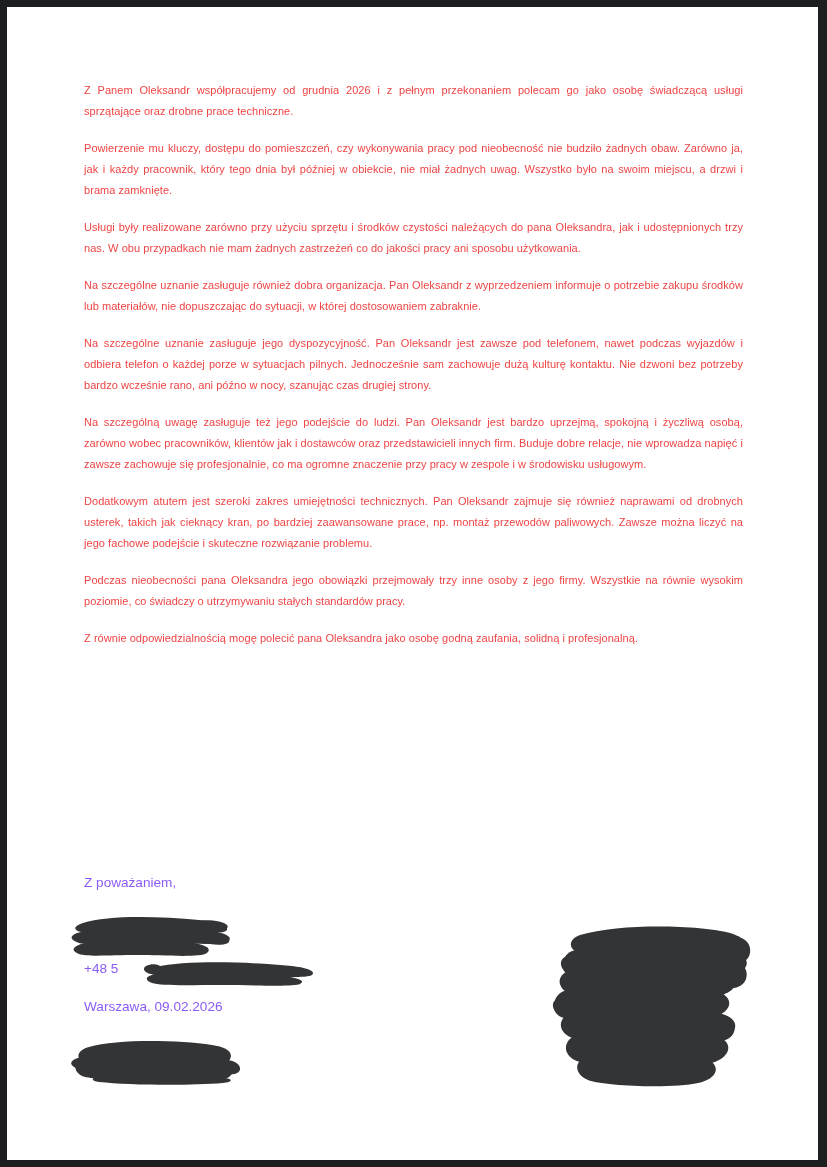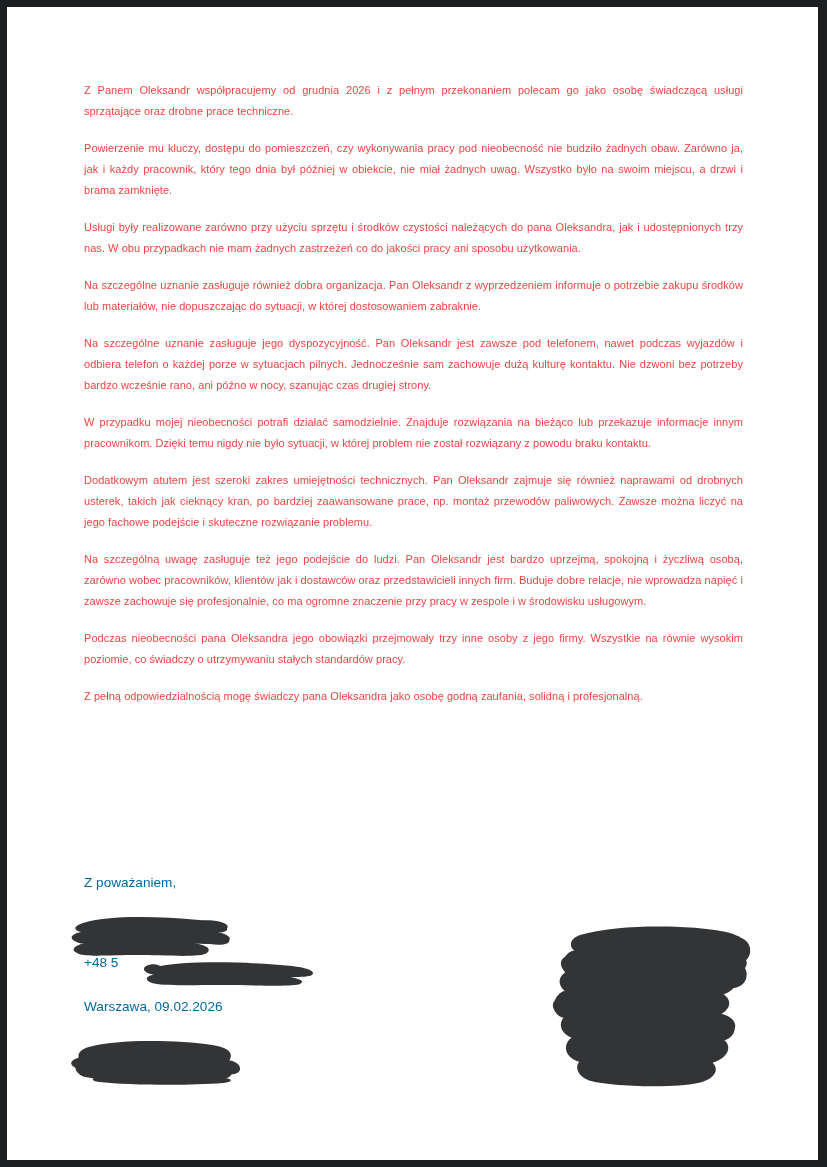--- a/index.html
+++ b/index.html
@@ -50,32 +50,32 @@
   }
   #closing-block {
     position: absolute;
     left: 77px;
     top: 866px;
     width: 659px;
   }
   .closing-line {
     font-size: 13.6px;
     line-height: 19.2px;
-    color: #0369a1;
+    color: #8b5cf6;
     white-space: pre;
   }
   #signoff-line {
     position: absolute;
     left: 0;
     top: 0;
   }
   #phone-line {
     position: absolute;
     left: 0;
-    top: 80px;
+    top: 86px;
   }
   #city-date-line {
     position: absolute;
     left: 0;
     top: 124px;
   }
   .redaction {
     position: absolute;
     pointer-events: none;
   }
@@ -117,25 +117,24 @@
 
 <div id="page-frame">
   <div id="page-sheet">
 
     <div id="letter-body">
       <p class="para">Z Panem Oleksandr współpracujemy od grudnia 2026 i z pełnym przekonaniem polecam go jako osobę świadczącą usługi sprzątające oraz drobne prace techniczne.</p>
       <p class="para">Powierzenie mu kluczy, dostępu do pomieszczeń, czy wykonywania pracy pod nieobecność nie budziło żadnych obaw. Zarówno ja, jak i każdy pracownik, który tego dnia był później w obiekcie, nie miał żadnych uwag. Wszystko było na swoim miejscu, a drzwi i brama zamknięte.</p>
       <p class="para">Usługi były realizowane zarówno przy użyciu sprzętu i środków czystości należących do pana Oleksandra, jak i udostępnionych trzy nas. W obu przypadkach nie mam żadnych zastrzeżeń co do jakości pracy ani sposobu użytkowania.</p>
       <p class="para">Na szczególne uznanie zasługuje również dobra organizacja. Pan Oleksandr z wyprzedzeniem informuje o potrzebie zakupu środków lub materiałów, nie dopuszczając do sytuacji, w której dostosowaniem zabraknie.</p>
       <p class="para">Na szczególne uznanie zasługuje jego dyspozycyjność. Pan Oleksandr jest zawsze pod telefonem, nawet podczas wyjazdów i odbiera telefon o każdej porze w sytuacjach pilnych. Jednocześnie sam zachowuje dużą kulturę kontaktu. Nie dzwoni bez potrzeby bardzo wcześnie rano, ani późno w nocy, szanując czas drugiej strony.</p>
-      <p class="para">W przypadku mojej nieobecności potrafi działać samodzielnie. Znajduje rozwiązania na bieżąco lub przekazuje informacje innym pracownikom. Dzięki temu nigdy nie było sytuacji, w której problem nie został rozwiązany z powodu braku kontaktu.</p>
+      <p class="para">Na szczególną uwagę zasługuje też jego podejście do ludzi. Pan Oleksandr jest bardzo uprzejmą, spokojną i życzliwą osobą, zarówno wobec pracowników, klientów jak i dostawców oraz przedstawicieli innych firm. Buduje dobre relacje, nie wprowadza napięć i zawsze zachowuje się profesjonalnie, co ma ogromne znaczenie przy pracy w zespole i w środowisku usługowym.</p>
       <p class="para">Dodatkowym atutem jest szeroki zakres umiejętności technicznych. Pan Oleksandr zajmuje się również naprawami od drobnych usterek, takich jak cieknący kran, po bardziej zaawansowane prace, np. montaż przewodów paliwowych. Zawsze można liczyć na jego fachowe podejście i skuteczne rozwiązanie problemu.</p>
-      <p class="para">Na szczególną uwagę zasługuje też jego podejście do ludzi. Pan Oleksandr jest bardzo uprzejmą, spokojną i życzliwą osobą, zarówno wobec pracowników, klientów jak i dostawców oraz przedstawicieli innych firm. Buduje dobre relacje, nie wprowadza napięć i zawsze zachowuje się profesjonalnie, co ma ogromne znaczenie przy pracy w zespole i w środowisku usługowym.</p>
       <p class="para">Podczas nieobecności pana Oleksandra jego obowiązki przejmowały trzy inne osoby z jego firmy. Wszystkie na równie wysokim poziomie, co świadczy o utrzymywaniu stałych standardów pracy.</p>
-      <p class="para last-of-body">Z pełną odpowiedzialnością mogę świadczy pana Oleksandra jako osobę godną zaufania, solidną i profesjonalną.</p>
+      <p class="para last-of-body">Z równie odpowiedzialnością mogę polecić pana Oleksandra jako osobę godną zaufania, solidną i profesjonalną.</p>
     </div>
 
     <div id="closing-block">
       <div id="signoff-line" class="closing-line">Z poważaniem,</div>
 
       <div id="phone-line" class="closing-line">+48 5</div>
 
       <div id="city-date-line" class="closing-line">Warszawa, 09.02.2026</div>
 
       <div class="redaction" id="redaction-name">

